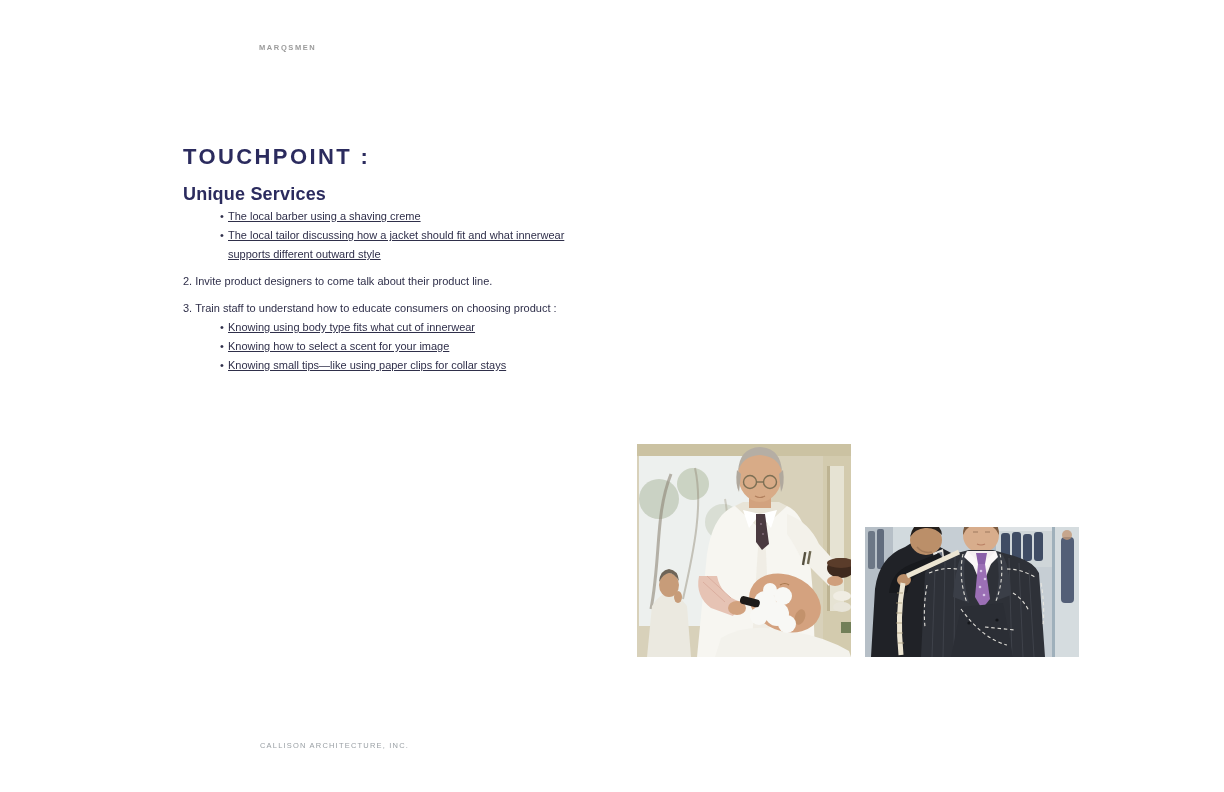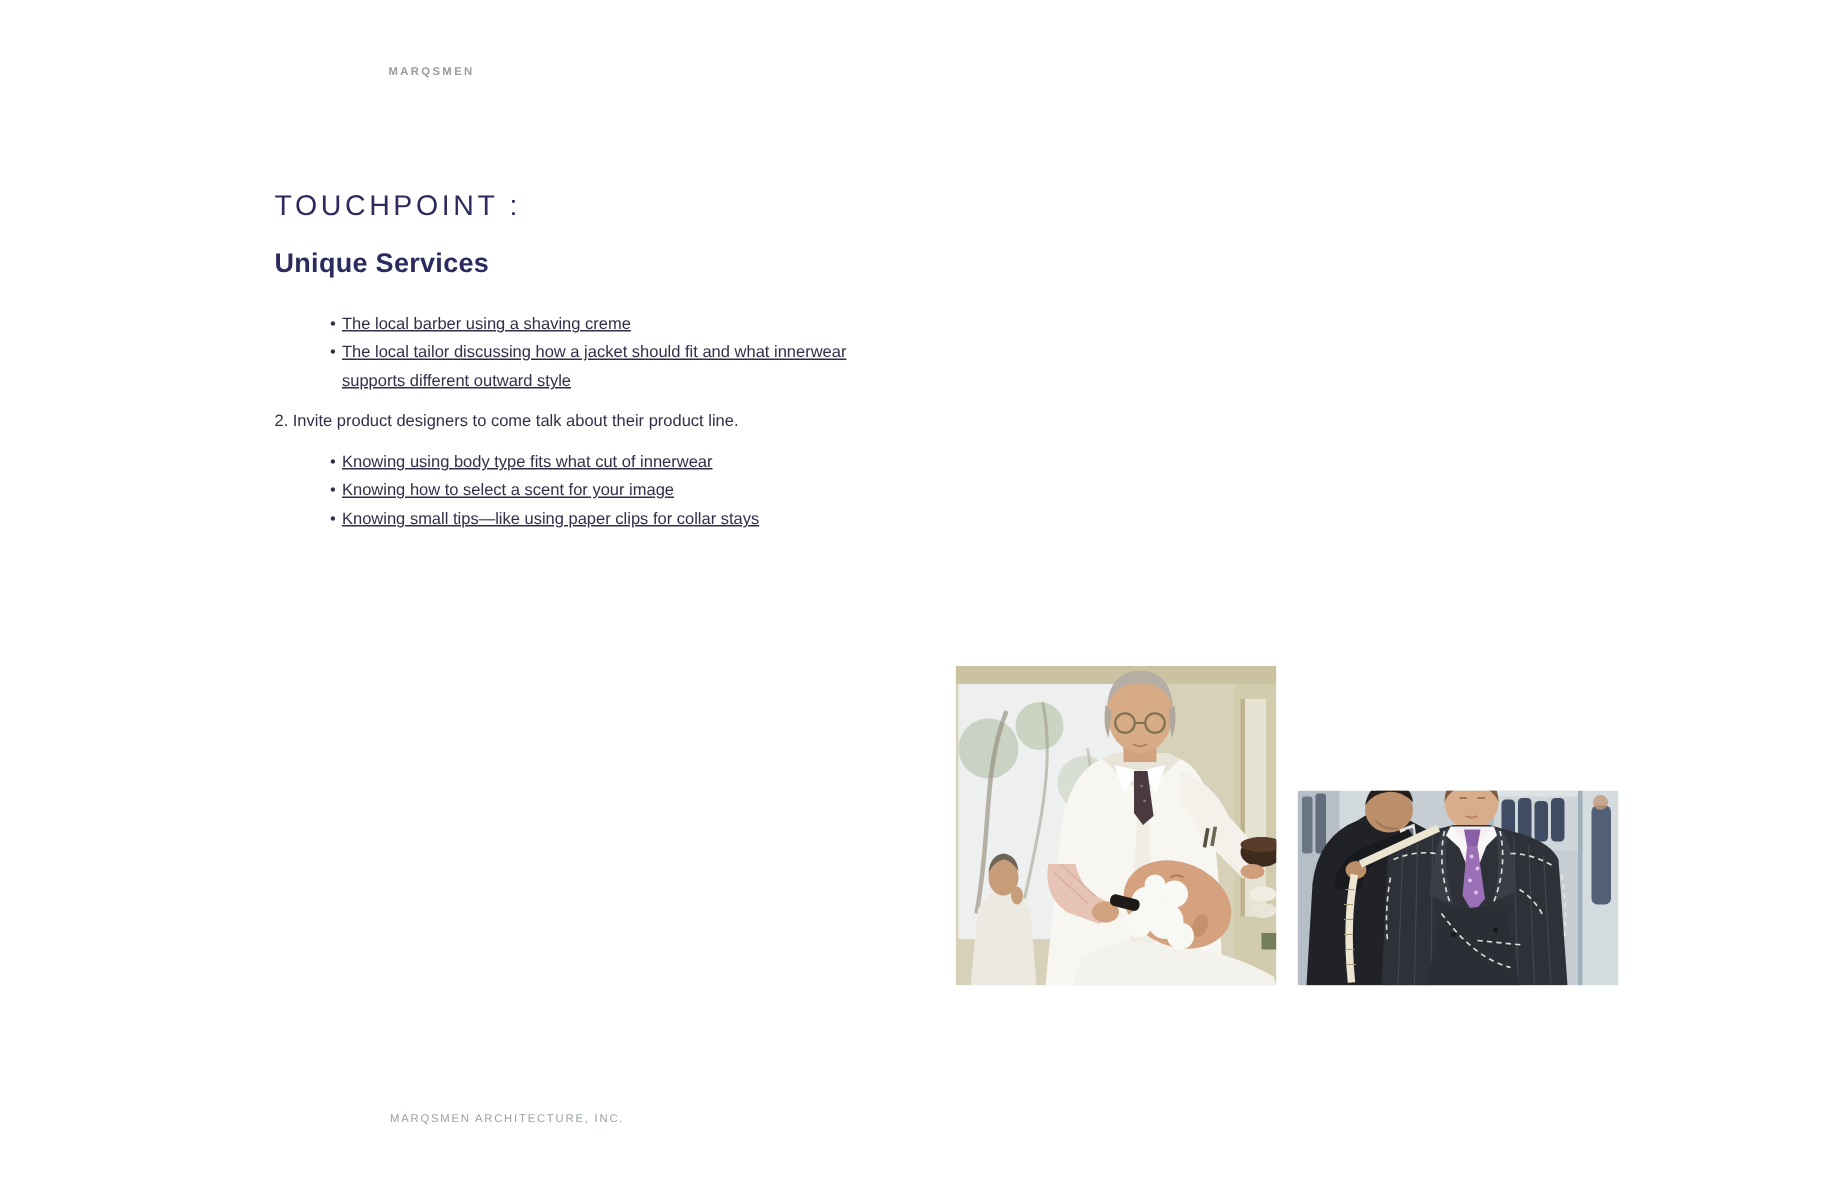--- a/index.html
+++ b/index.html
@@ -22,24 +22,25 @@
     letter-spacing: 1.6px;
     color: #9b9b9b;
   }
   .title-block {
     position: absolute;
     left: 183px;
     top: 126px;
     color: #2b2b5e;
   }
   .title-main {
-    font-size: 19px;
-    font-weight: 400;
+    font-size: 22px;
+    font-weight: 700;
     letter-spacing: 2.4px;
     line-height: 23px;
+    margin-top: 19px;
   }
   .title-sub {
     font-size: 18px;
     font-weight: 700;
     letter-spacing: 0.2px;
     line-height: 23px;
     margin-top: 15px;
   }
   .content {
     position: absolute;
@@ -104,20 +105,23 @@
       </div>
     </div>
 
     <div class="item">
       <div class="item-line">
         <span class="num">2.</span><span class="txt">Invite product designers to come talk about their product line.</span>
       </div>
     </div>
 
     <div class="item">
+      <div class="item-line">
+        <span class="num">3.</span><span class="txt">Train staff to understand how to educate consumers on choosing product :</span>
+      </div>
       <div class="bullet-row">
         <span class="bullet-dot">•</span>
         <span class="bullet-text">Knowing using body type fits what cut of innerwear</span>
       </div>
       <div class="bullet-row">
         <span class="bullet-dot">•</span>
         <span class="bullet-text">Knowing how to select a scent for your image</span>
       </div>
       <div class="bullet-row">
         <span class="bullet-dot">•</span>
@@ -305,15 +309,15 @@
         <path d="M32,66 h6"></path>
           <path d="M31,76 h6"></path>
           <path d="M31,86 h6"></path>
         <path d="M31,96 h6"></path>
           <path d="M32,106 h6"></path>
           <path d="M33,116 h6"></path>
       </g>
     </svg>
   </figure>
 
-  <div class="footer">MARQSMEN ARCHITECTURE, INC.</div>
+  <div class="footer">CALLISON ARCHITECTURE, INC.</div>
 
 </div>
 
 </body></html>

